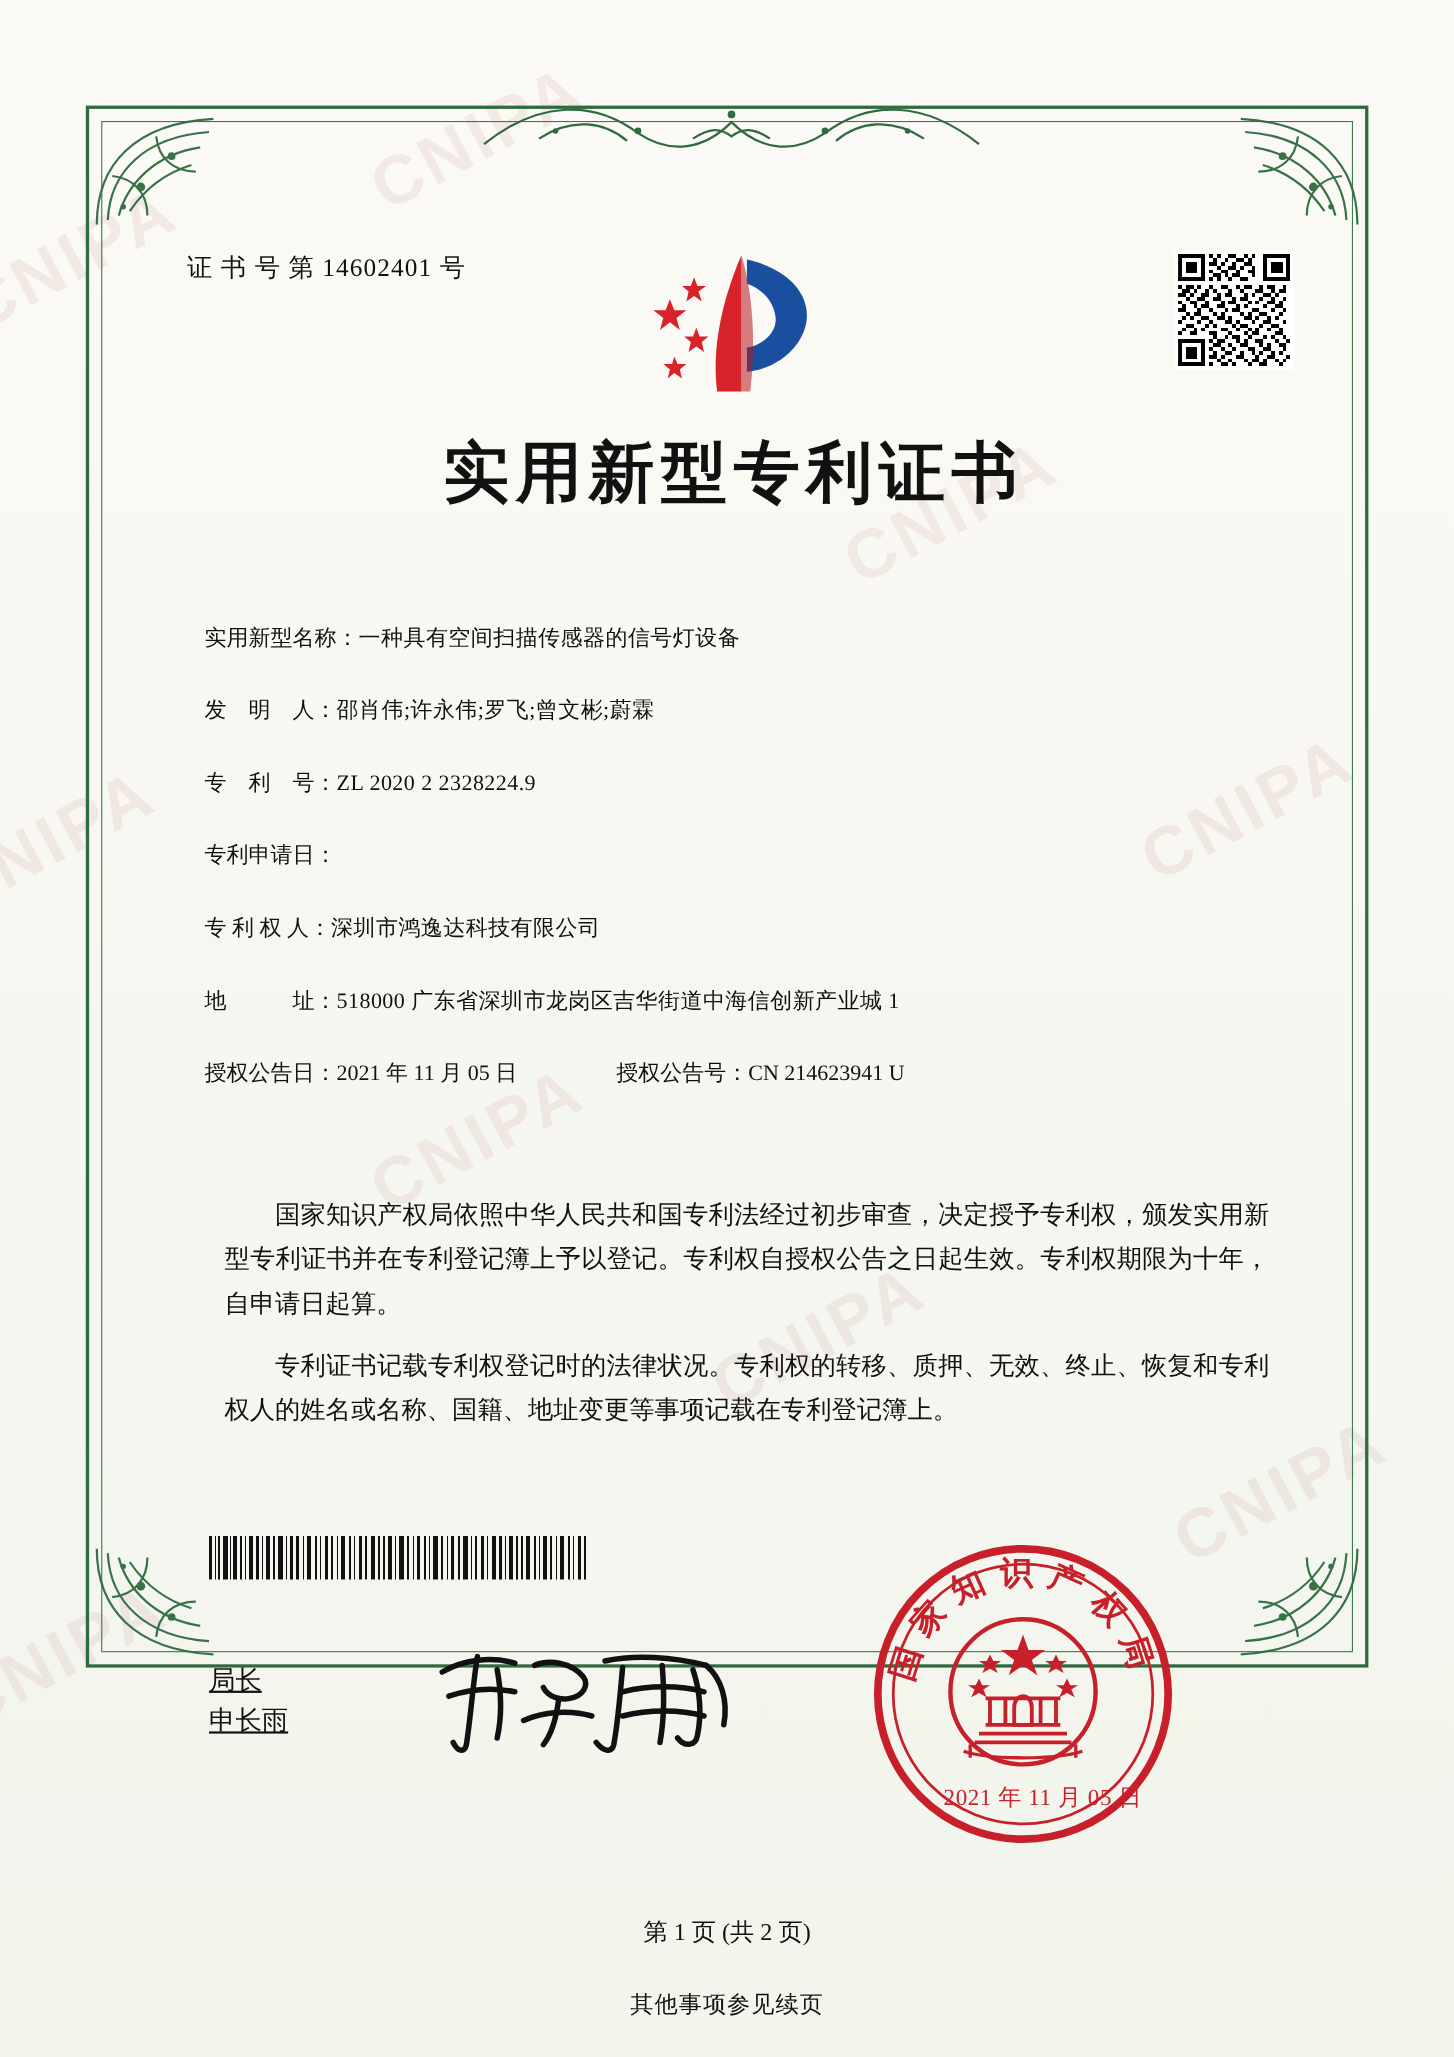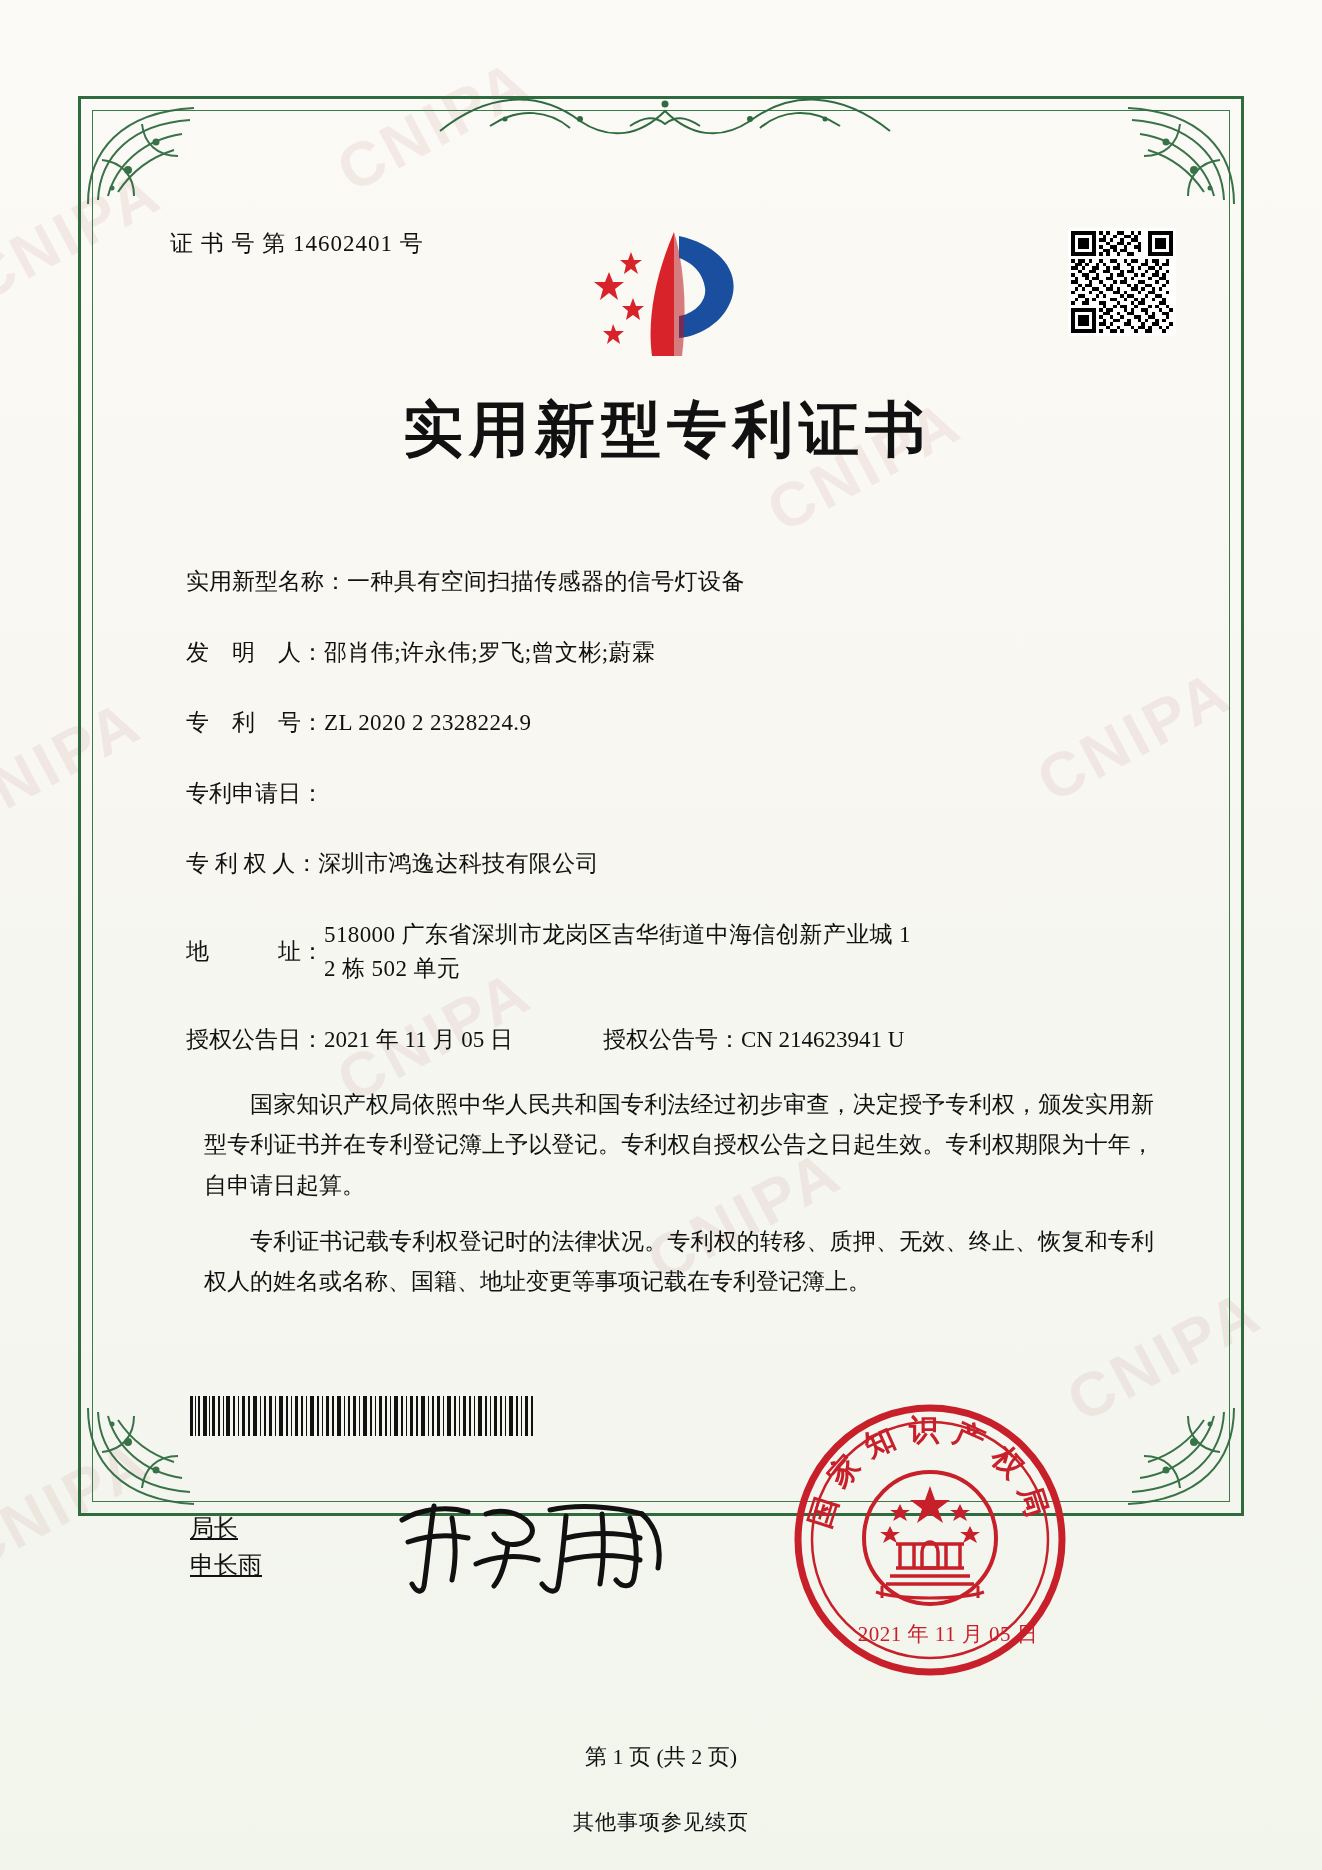--- a/index.html
+++ b/index.html
@@ -130,23 +130,23 @@
 
   
   .fields {
     position: absolute;
     left: 186px;
     top: 565px;
     width: 960px;
   }
   .row {
     display: flex;
-    align-items: center;
+    align-items: flex-start;
     margin-bottom: 36px;
-    font-size: 23px;
+    font-size: 20px;
     line-height: 1.5;
     color: #111;
     font-family: Liberation Serif, serif;
   }
   .row .lbl {
     flex: 0 0 auto;
     white-space: pre;
     letter-spacing: 0px;
   }
   .row .val {
@@ -601,21 +601,20 @@
       <span class="lbl">专利申请日：</span>
     </div>
     <div class="row">
       <span class="lbl">专 利 权 人：</span>
       <span class="val">深圳市鸿逸达科技有限公司</span>
     </div>
     <div class="row">
       <span class="lbl">地　　　址：</span>
       <span class="val">
         <span>518000 广东省深圳市龙岗区吉华街道中海信创新产业城 1</span>
-        <span class="second-line">2 栋 502 单元</span>
       </span>
     </div>
     <div class="row pubrow">
       <span class="lbl">授权公告日：</span>
       <span>2021 年 11 月 05 日</span>
       <span class="lbl right-lbl">授权公告号：</span>
       <span>CN 214623941 U</span>
     </div>
   </div>
 

